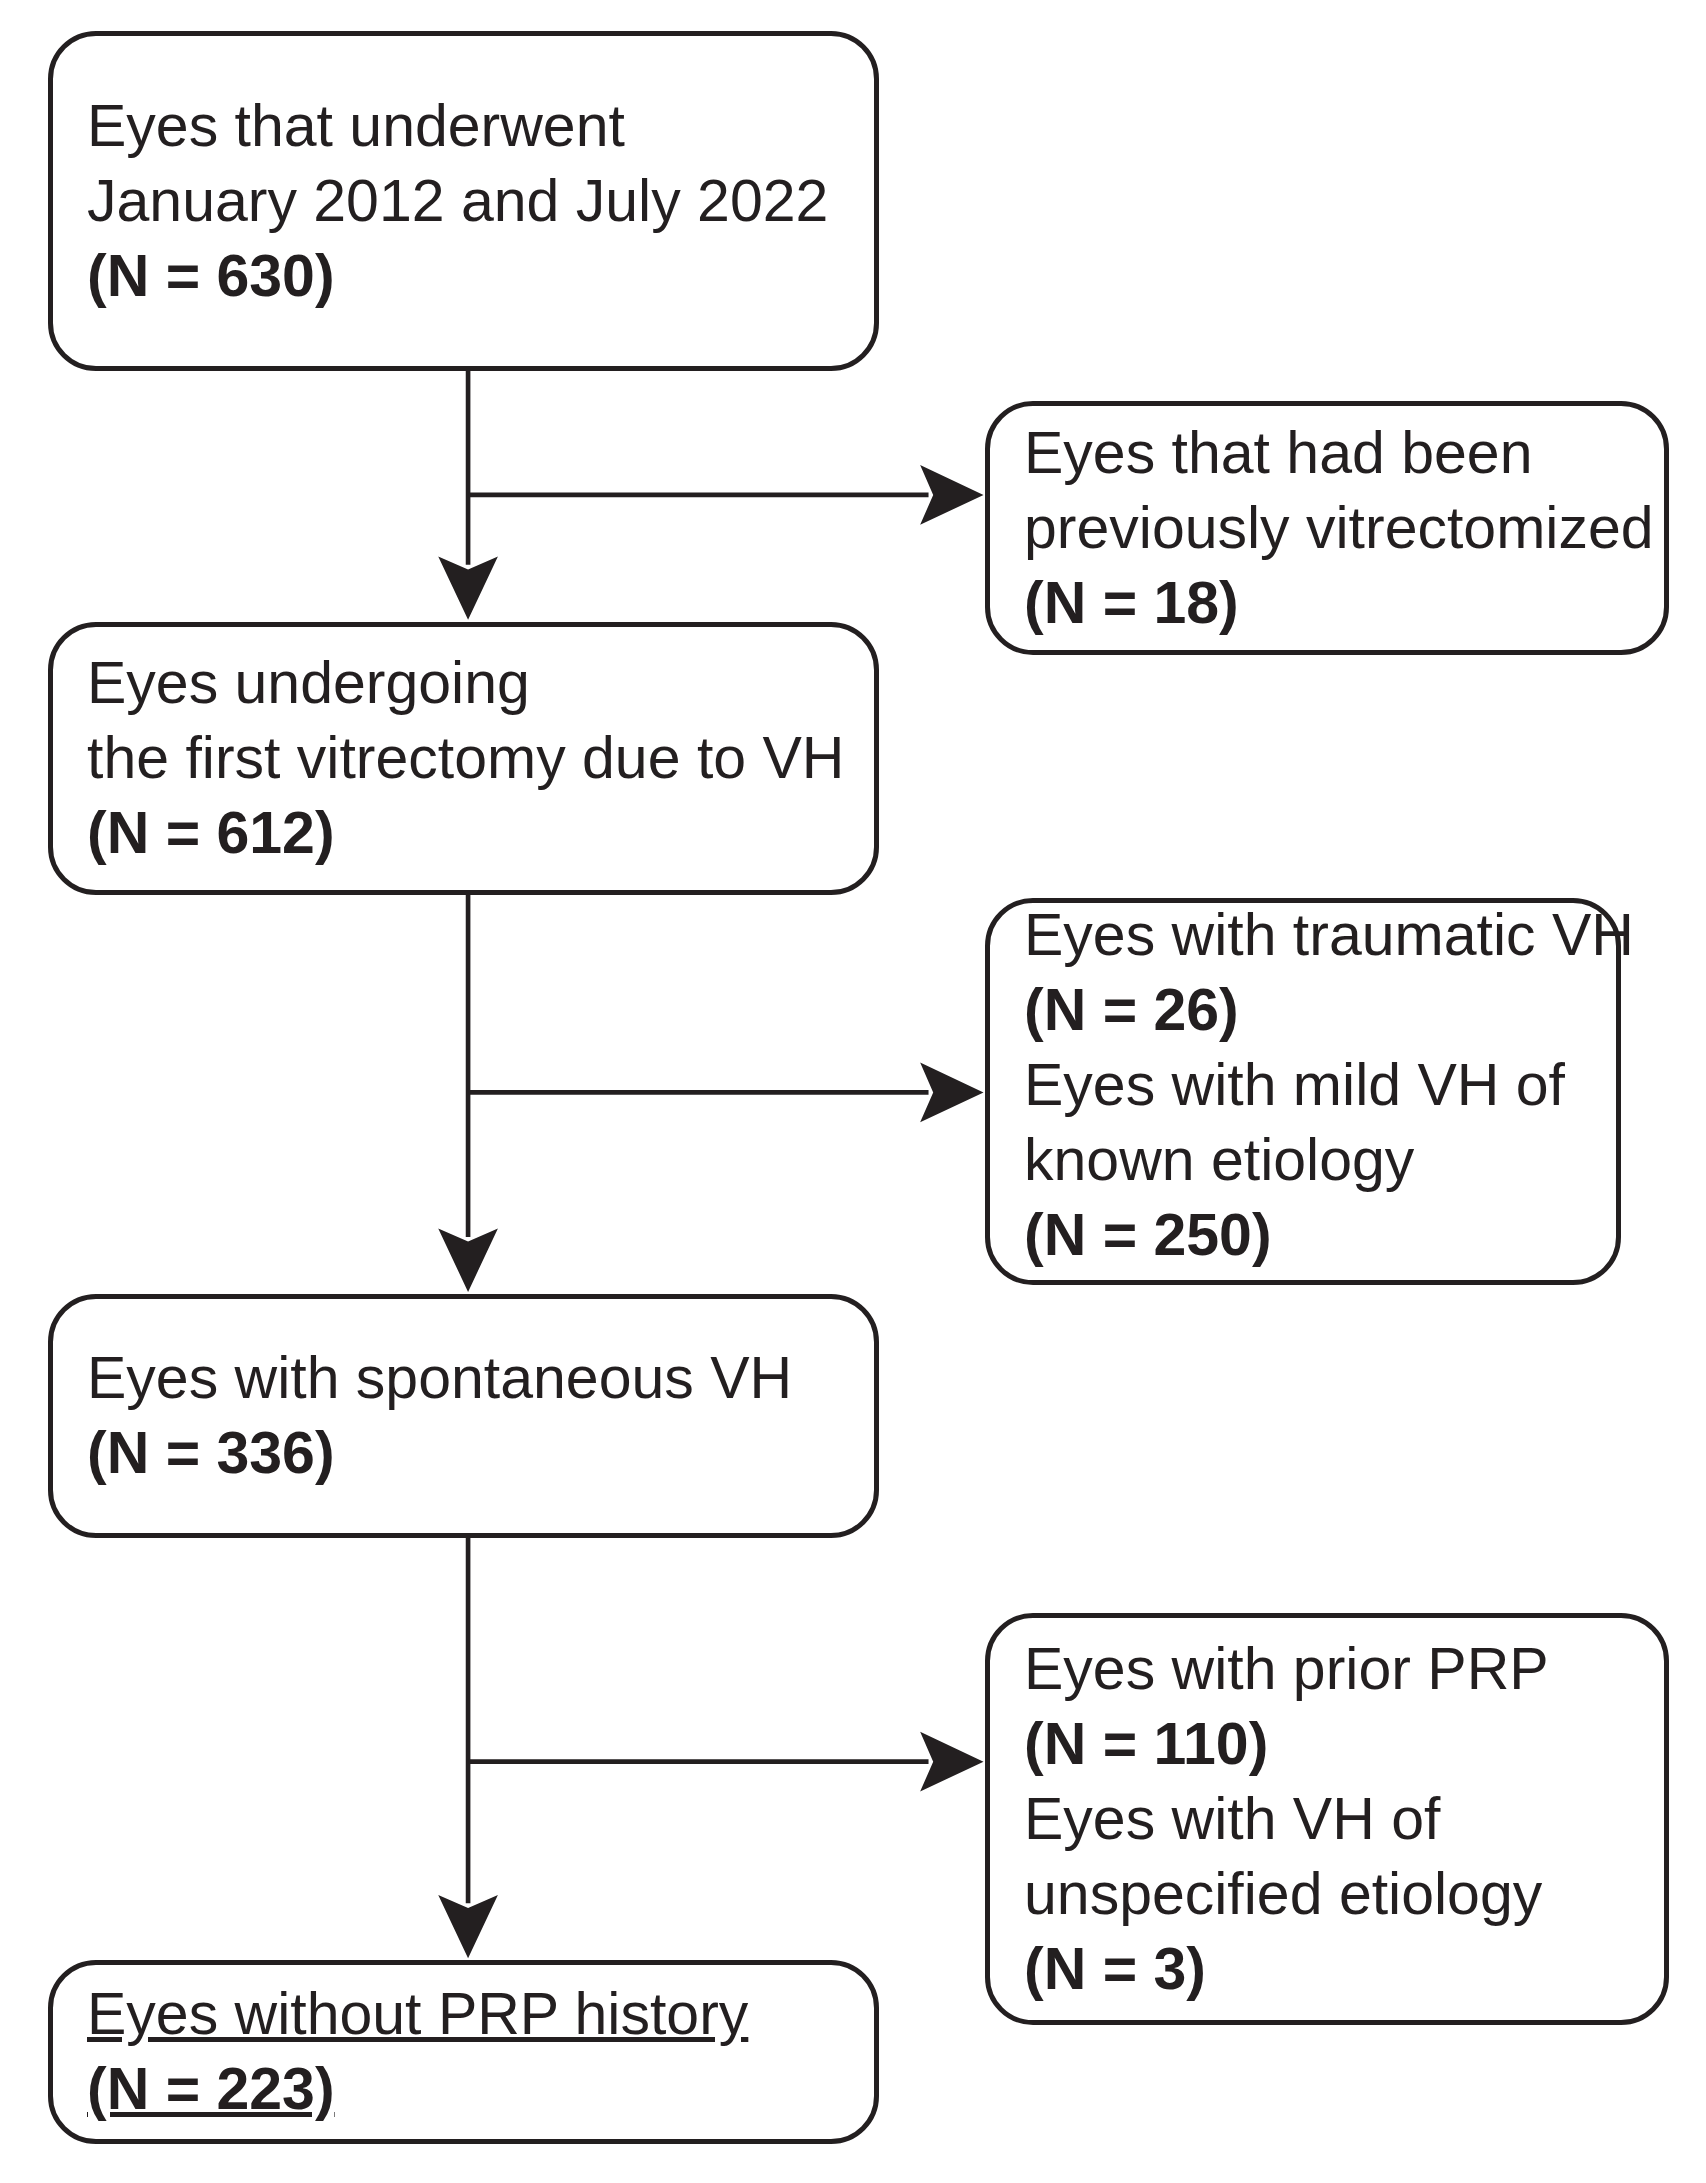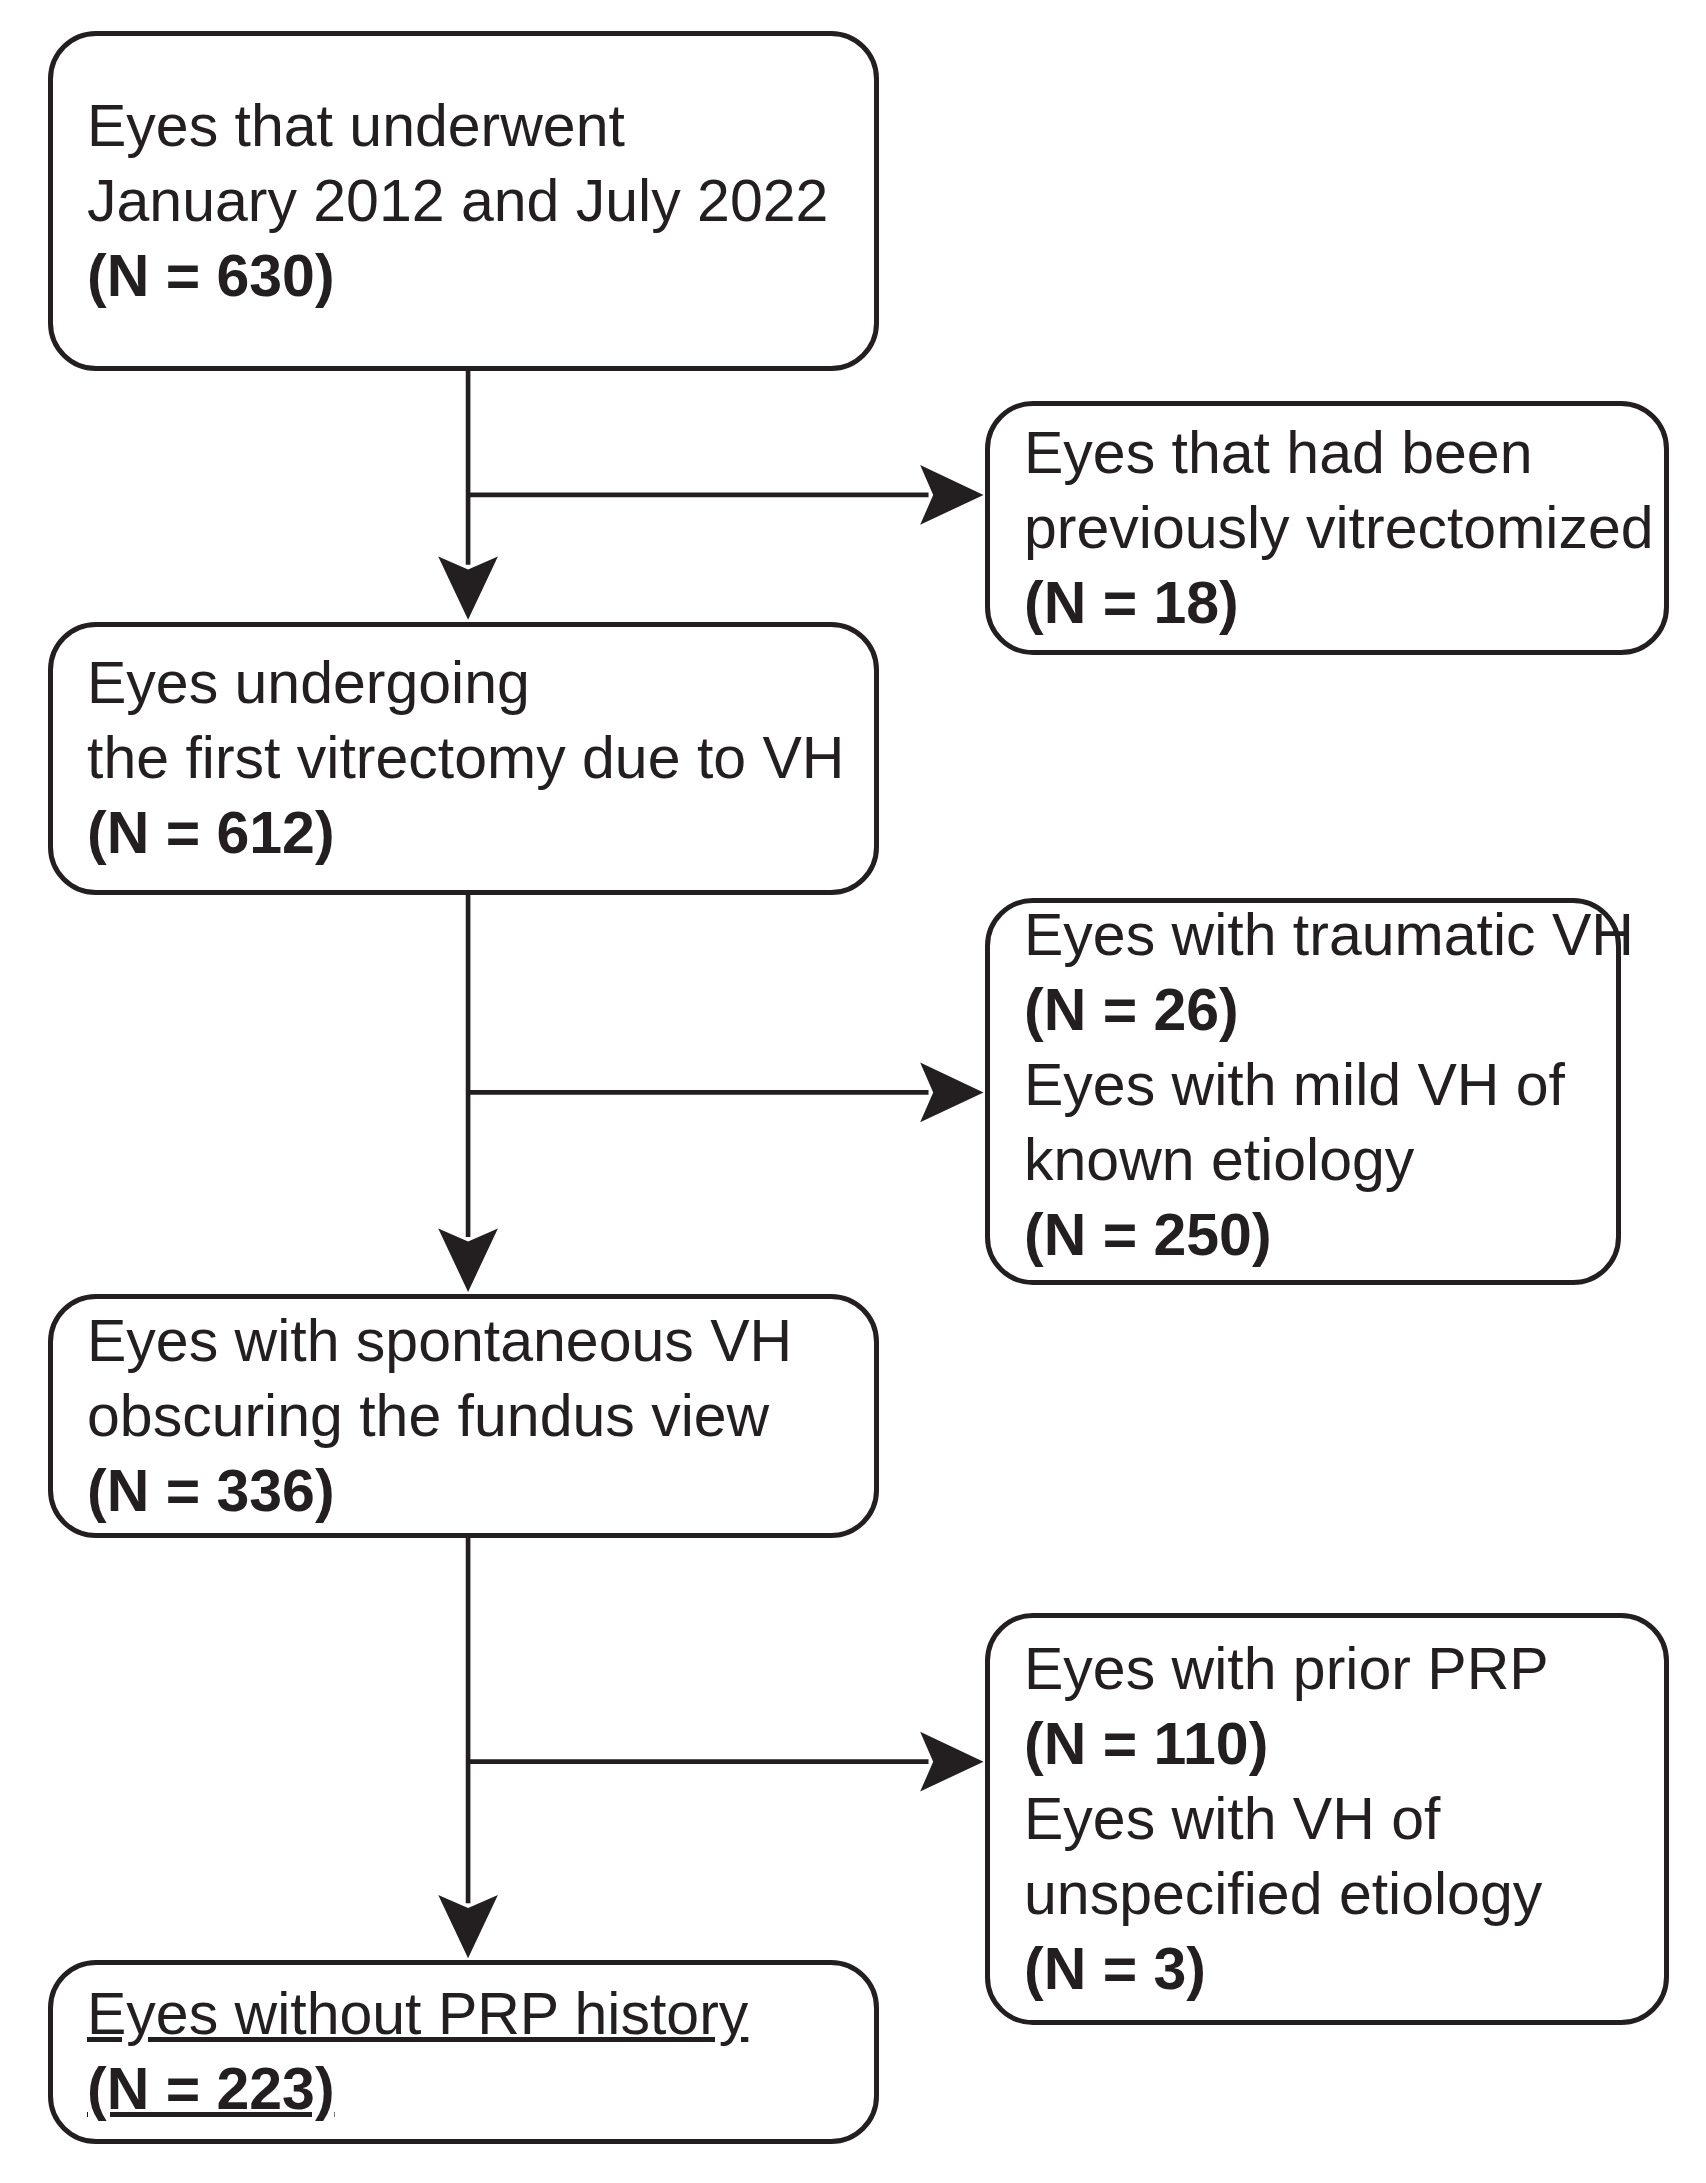--- a/index.html
+++ b/index.html
@@ -101,21 +101,20 @@
   <div class="flow-box b4">
     <span class="flow-line">Eyes with traumatic VH</span>
     <span class="flow-line nline">(N = 26)</span>
     <span class="flow-line">Eyes with mild VH of</span>
     <span class="flow-line">known etiology</span>
     <span class="flow-line nline">(N = 250)</span>
   </div>
 
   <div class="flow-box b5">
     <span class="flow-line">Eyes with spontaneous VH</span>
-    <span class="flow-line">obscuring the fundus view</span>
     <span class="flow-line nline">(N = 336)</span>
   </div>
 
   <div class="flow-box b6">
     <span class="flow-line">Eyes with prior PRP</span>
     <span class="flow-line nline">(N = 110)</span>
     <span class="flow-line">Eyes with VH of</span>
     <span class="flow-line">unspecified etiology</span>
     <span class="flow-line nline">(N = 3)</span>
   </div>

